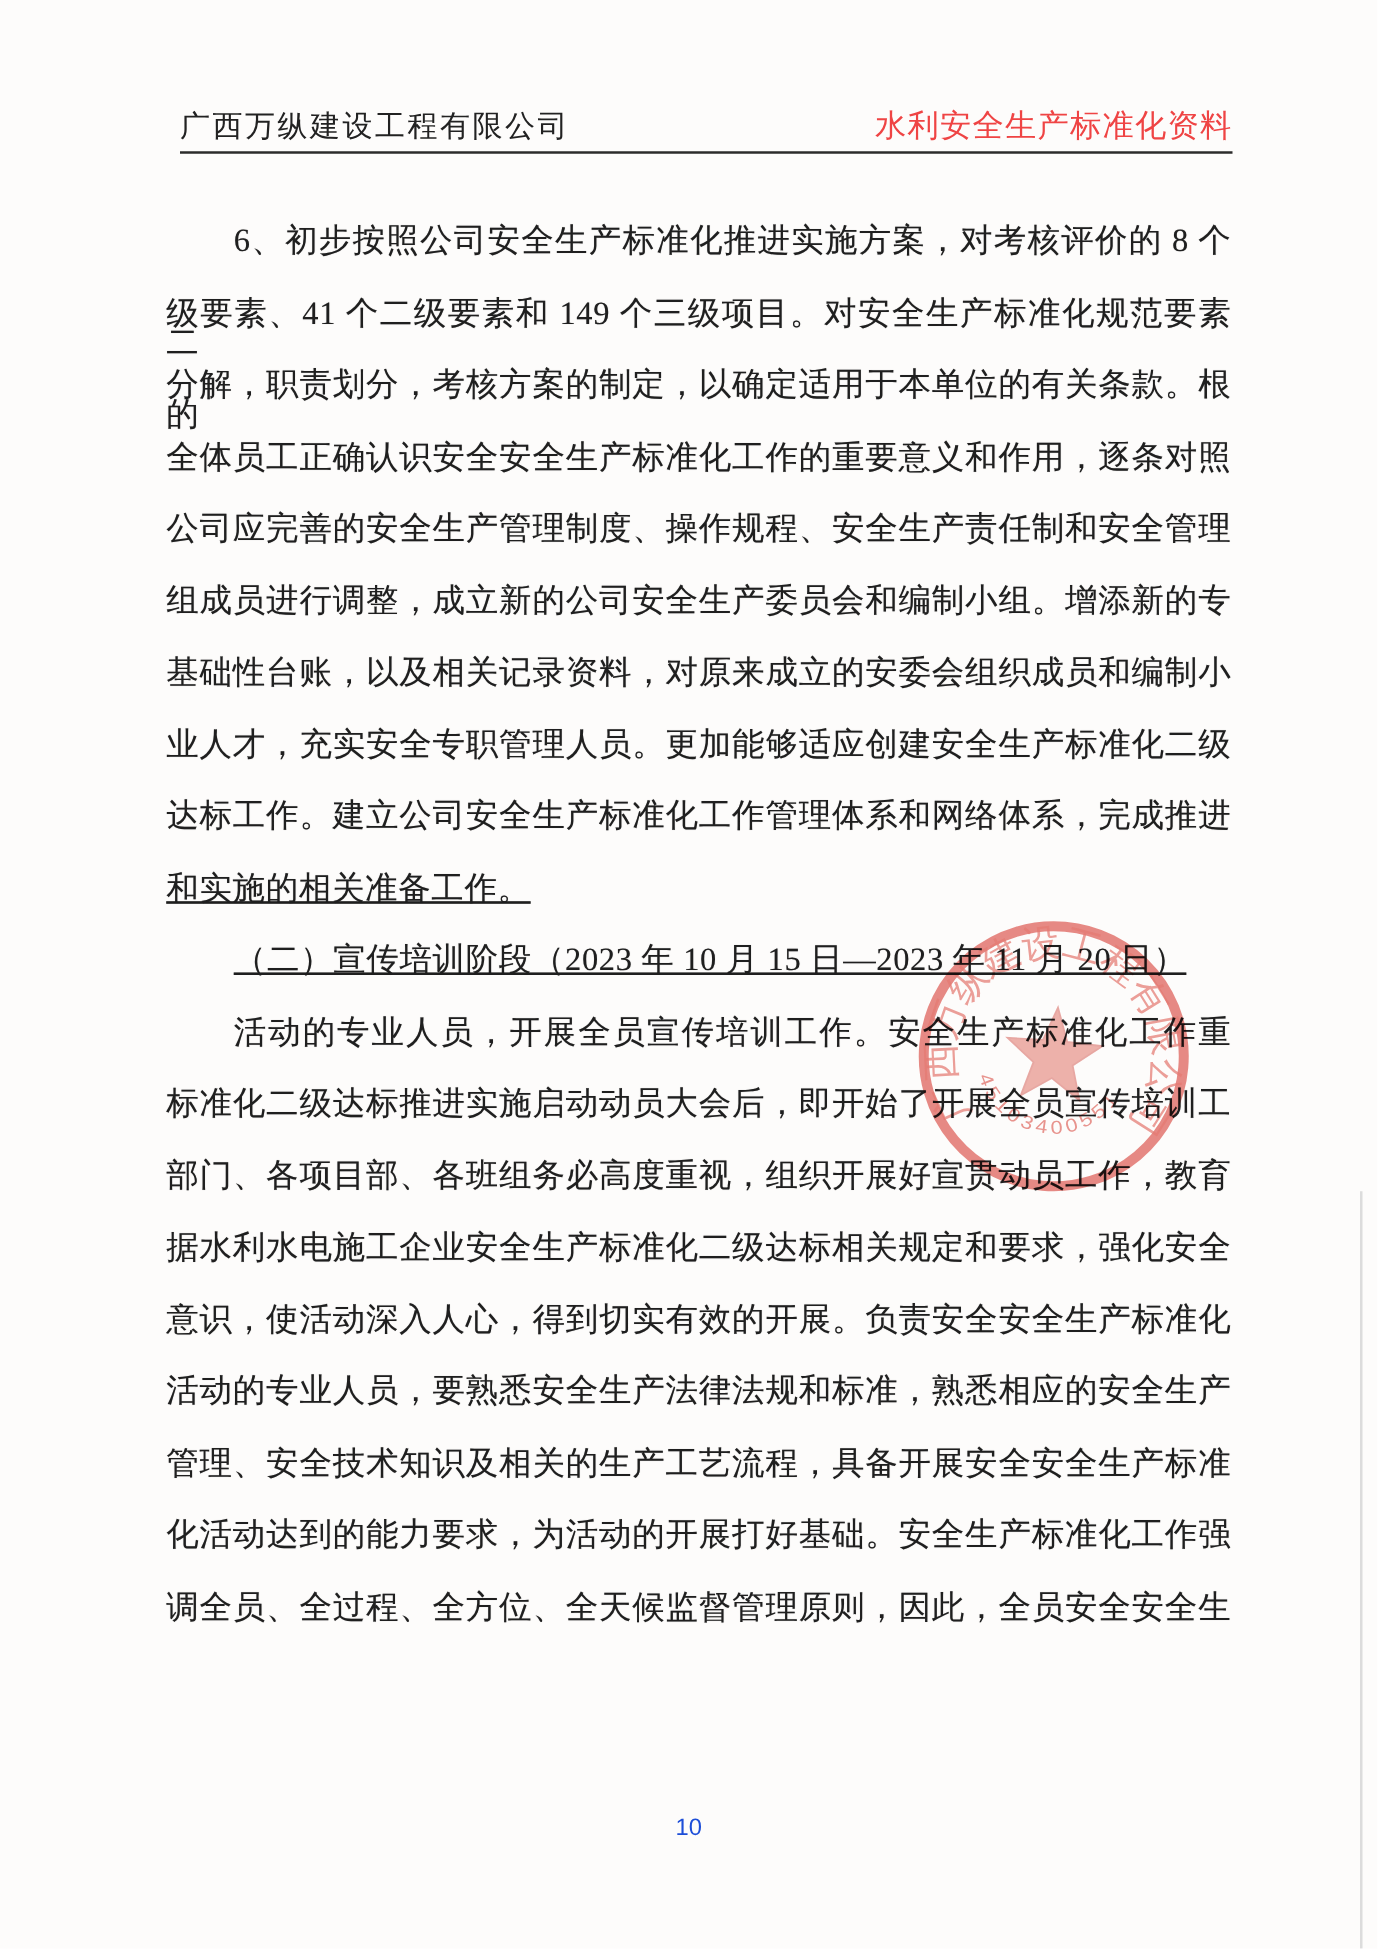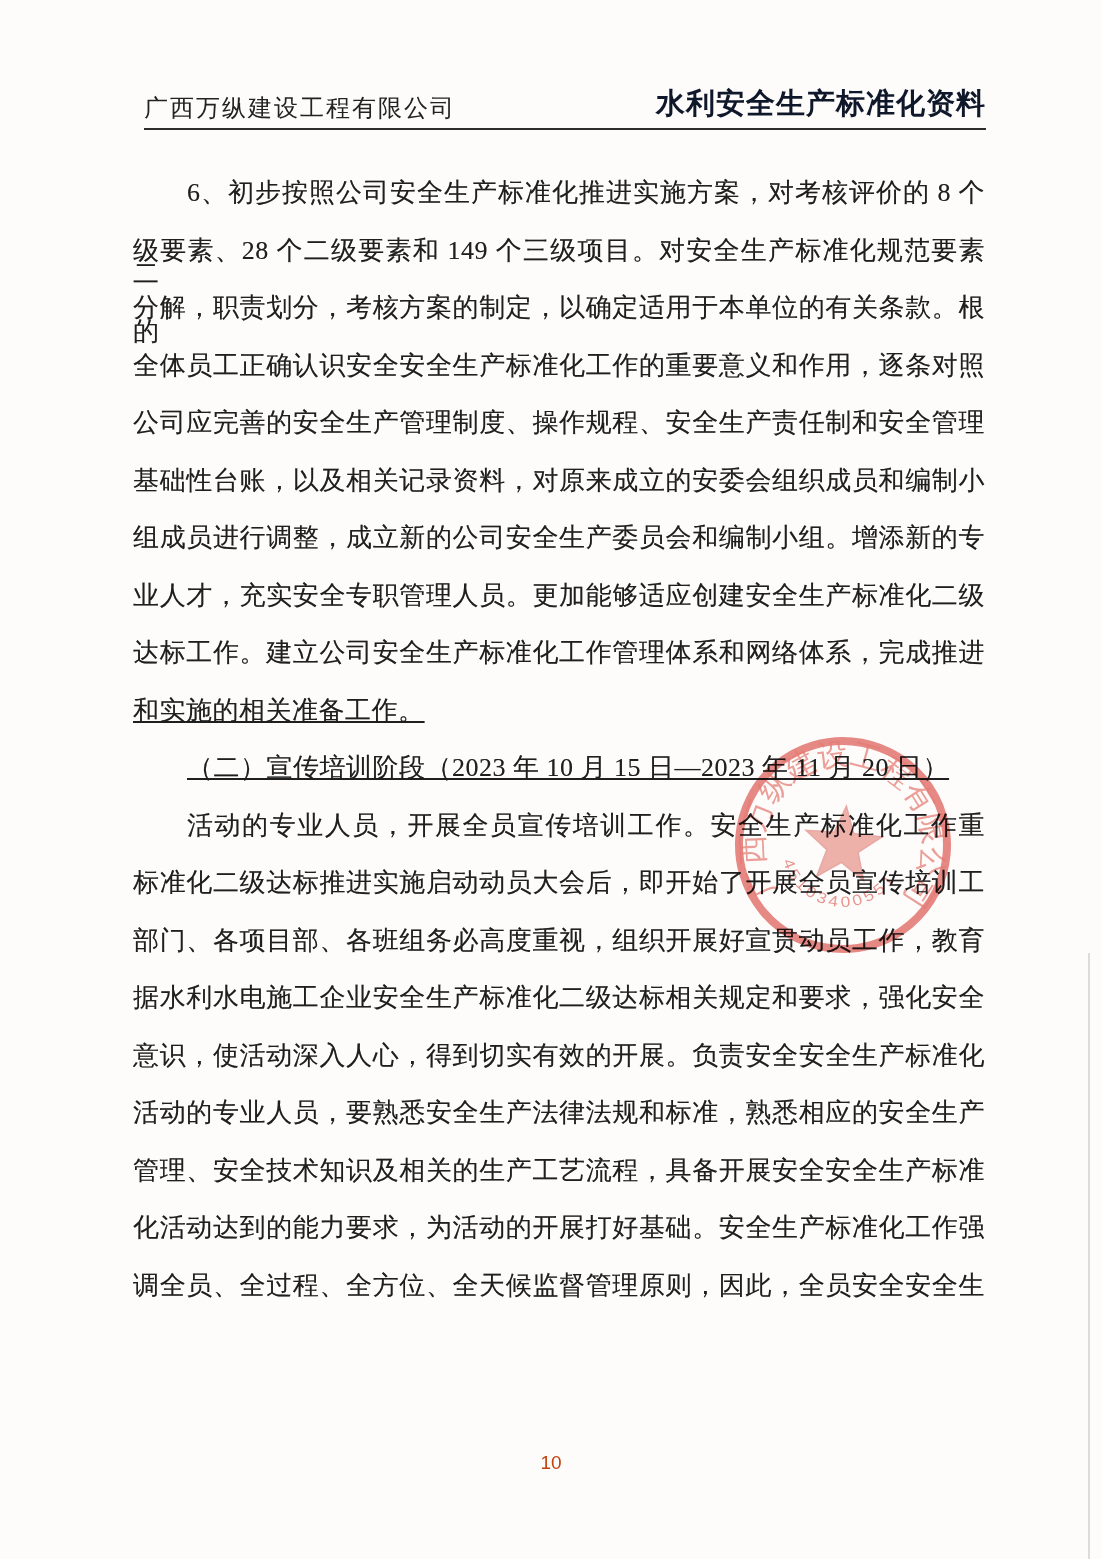--- a/index.html
+++ b/index.html
@@ -13,21 +13,21 @@
   }
 
   
   .header {
     position:absolute; left:144px; top:84px; width:842px;
     display:flex; justify-content:space-between; align-items:flex-end;
     border-bottom:2px solid #2c2c2c;
     padding-bottom:4px;
   }
   .header-left  { font-size:24px; letter-spacing:2px; color:#222; }
-  .header-right { font-size:29px; font-weight:700; letter-spacing:1px; color:#0f172a; }
+  .header-right { font-size:25px; font-weight:400; letter-spacing:1px; color:#ef4444; }
 
   
   .body-text {
     position:absolute; left:133px; top:152px; width:852px;
     font-size:26px;
     text-shadow:0 0 .6px rgba(40,40,40,.45);
   }
   .para { margin:0; padding:0; }
   .line {
     display:block;
@@ -50,42 +50,42 @@
   .scan-line {
     position:absolute; left:1088px; top:953px; width:2px; height:606px;
     background:#dcdcdc;
   }
 
   
   .footer {
     position:absolute; left:0; top:1452px; width:100%;
     text-align:center;
     font-family:"Liberation Sans","DejaVu Sans",sans-serif;
-    font-size:19px; color:#c2410c;
+    font-size:19px; color:#1d4ed8;
   }
 </style>
 </head>
 <body>
 
 <div class="page">
 
   <div class="header">
     <span class="header-left">广西万纵建设工程有限公司</span>
     <span class="header-right">水利安全生产标准化资料</span>
   </div>
 
   <div class="body-text">
     <div class="para">
       <span class="line indent">6、初步按照公司安全生产标准化推进实施方案，对考核评价的 8 个二</span>
-      <span class="line">级要素、28 个二级要素和 149 个三级项目。对安全生产标准化规范要素的</span>
+      <span class="line">级要素、41 个二级要素和 149 个三级项目。对安全生产标准化规范要素的</span>
       <span class="line">分解，职责划分，考核方案的制定，以确定适用于本单位的有关条款。根</span>
       <span class="line">全体员工正确认识安全安全生产标准化工作的重要意义和作用，逐条对照</span>
       <span class="line">公司应完善的安全生产管理制度、操作规程、安全生产责任制和安全管理</span>
+      <span class="line">组成员进行调整，成立新的公司安全生产委员会和编制小组。增添新的专</span>
       <span class="line">基础性台账，以及相关记录资料，对原来成立的安委会组织成员和编制小</span>
-      <span class="line">组成员进行调整，成立新的公司安全生产委员会和编制小组。增添新的专</span>
       <span class="line">业人才，充实安全专职管理人员。更加能够适应创建安全生产标准化二级</span>
       <span class="line">达标工作。建立公司安全生产标准化工作管理体系和网络体系，完成推进</span>
       <span class="line end">和实施的相关准备工作。</span>
     </div>
     <div class="para">
       <span class="line indent end">（二）宣传培训阶段（2023 年 10 月 15 日—2023 年 11 月 20 日）</span>
     </div>
     <div class="para">
       <span class="line indent">活动的专业人员，开展全员宣传培训工作。安全生产标准化工作重</span>
       <span class="line">标准化二级达标推进实施启动动员大会后，即开始了开展全员宣传培训工</span>

